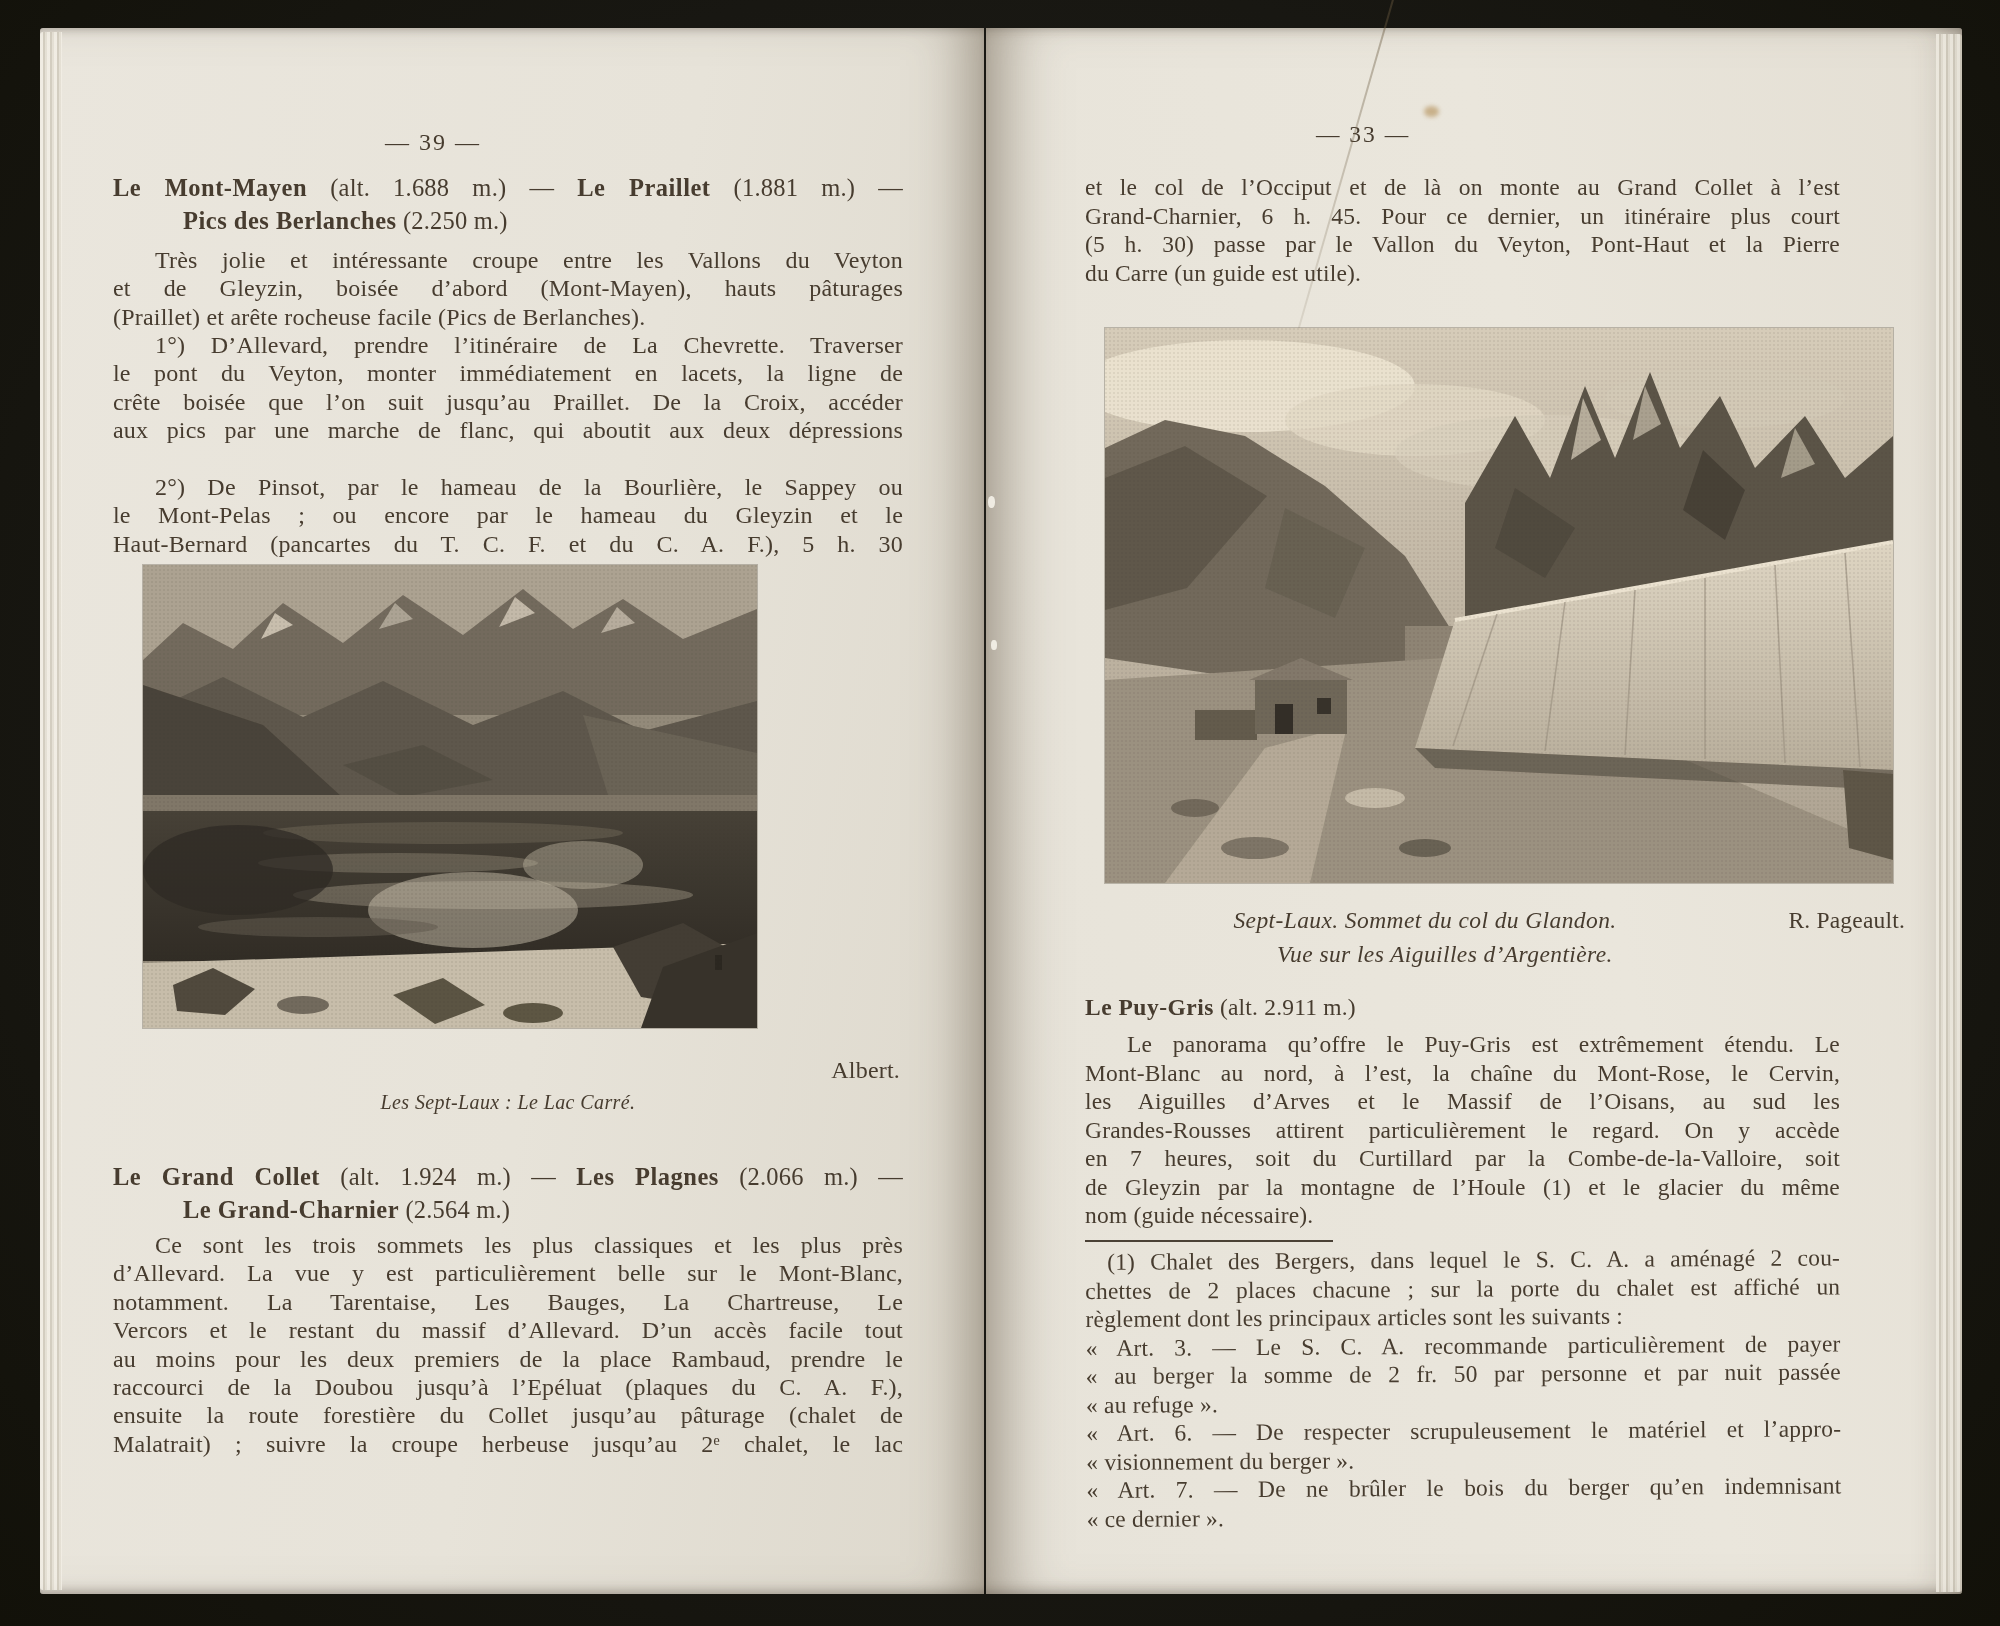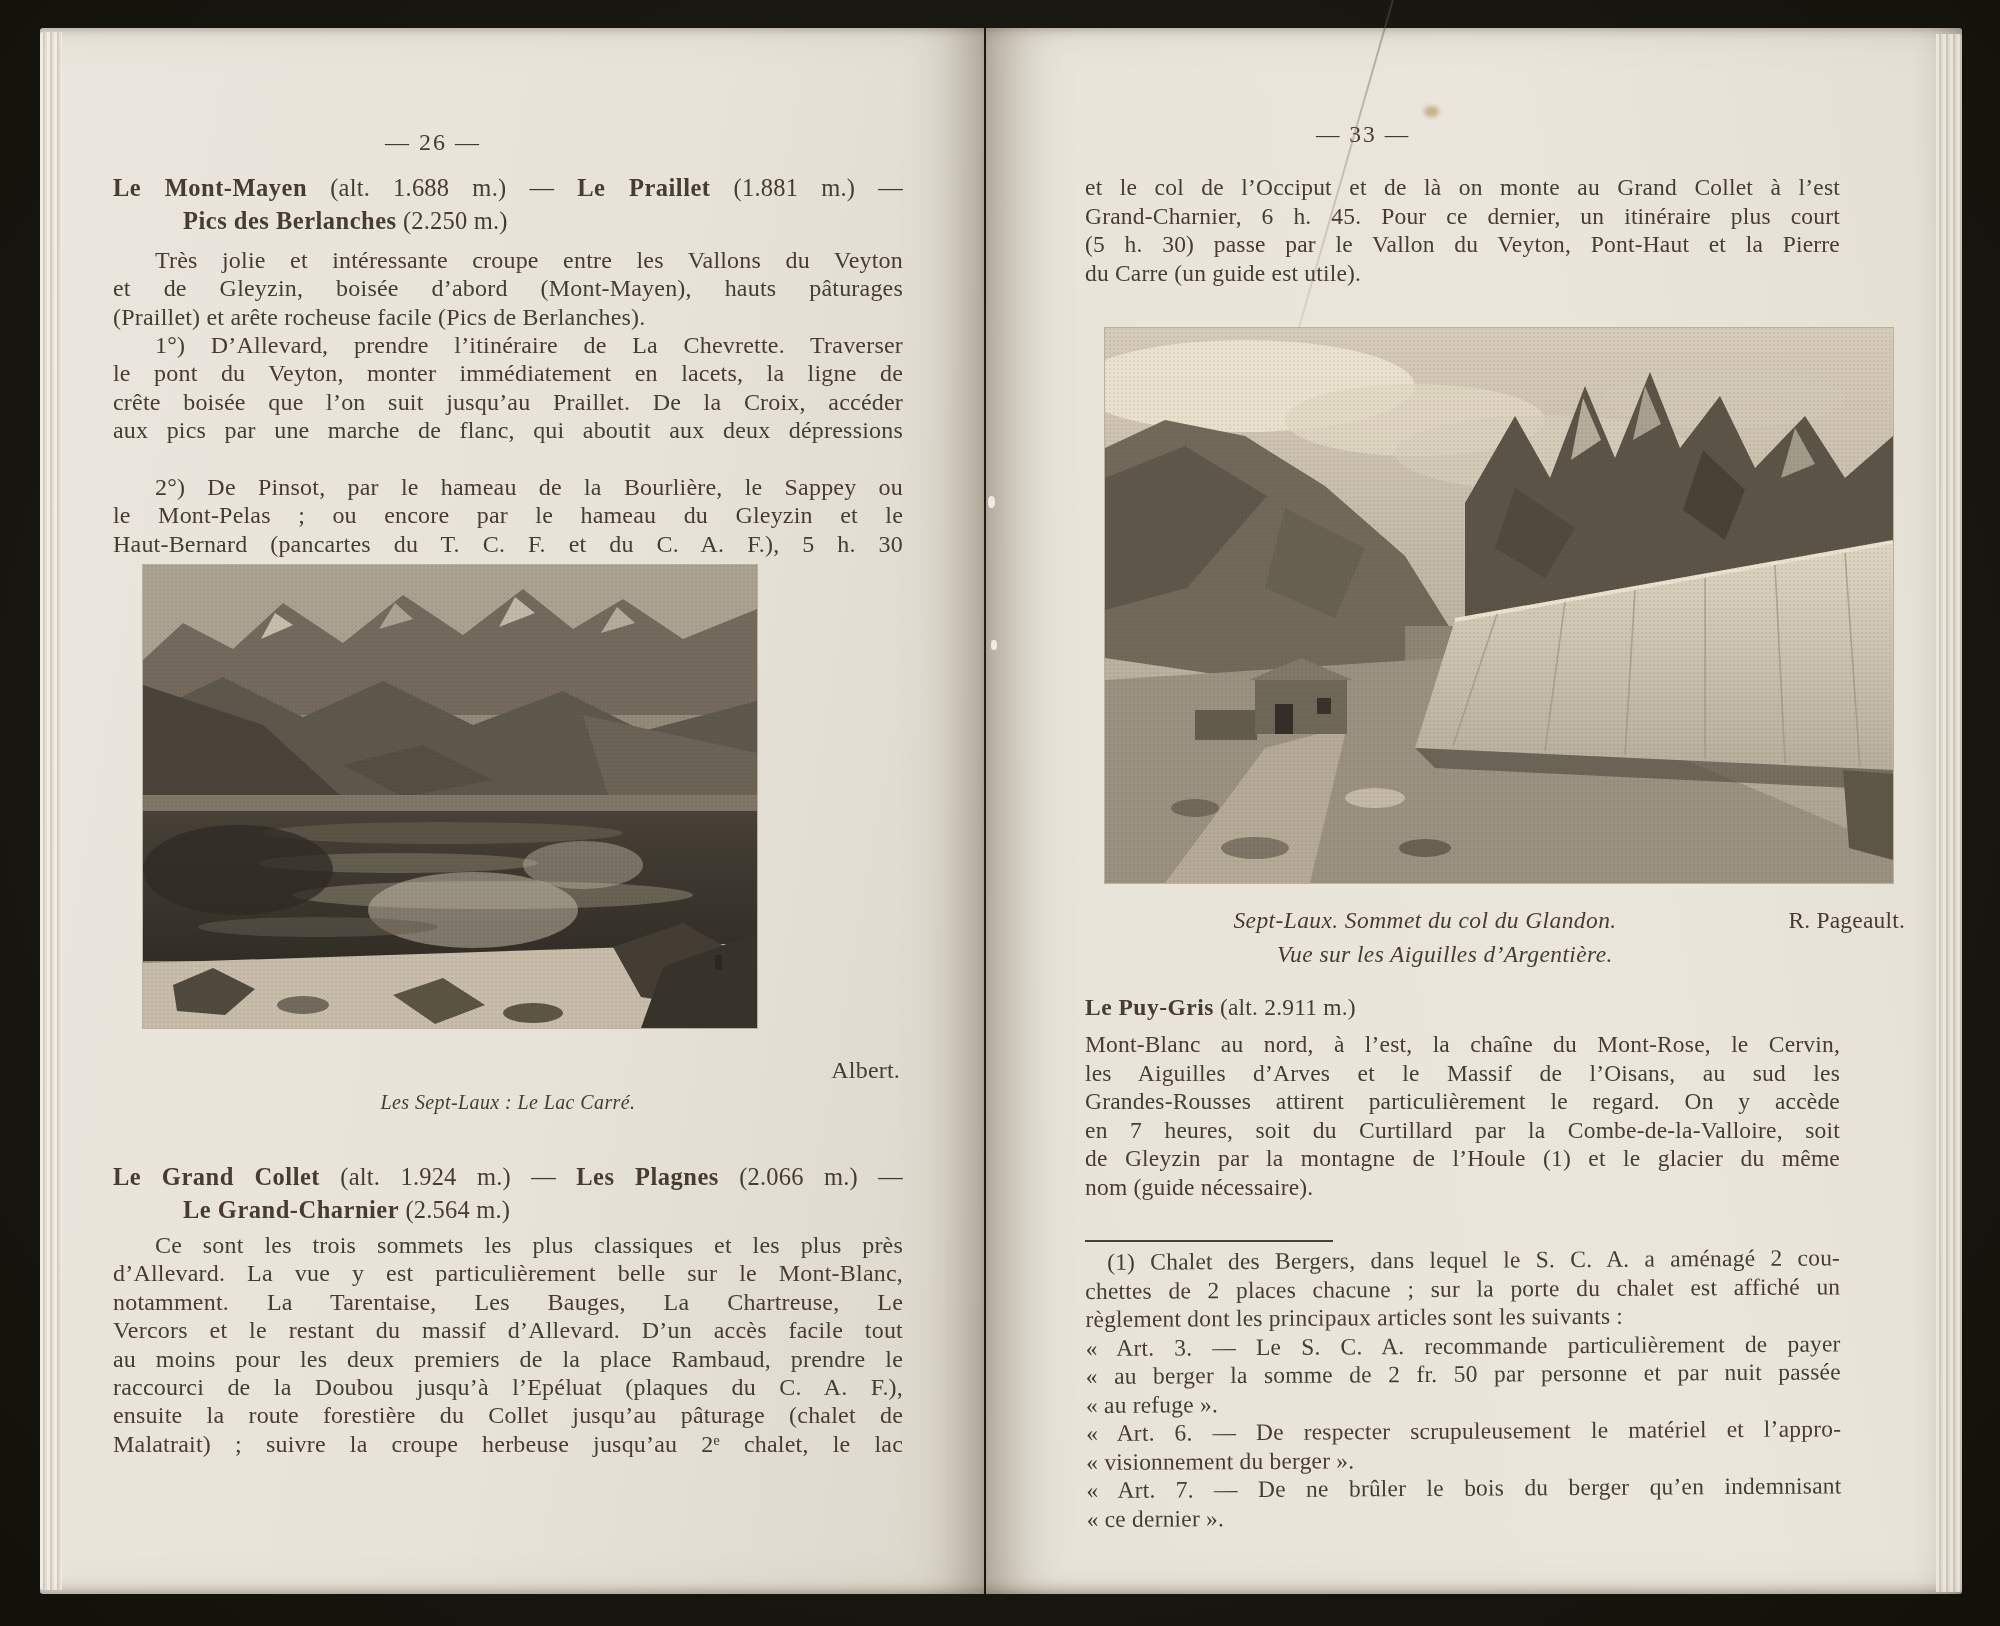--- a/index.html
+++ b/index.html
@@ -64,21 +64,21 @@
   }
   .speck { position:absolute; background:#f5f2e9; border-radius:45%; opacity:.9; }
 </style>
 </head>
 <body>
 
 <div class="stage">
 
   <div class="page page-left pg-l">
 
-    <div class="tl folio ctr" style="left:293px;top:100px;width:200px;">— 26 —</div>
+    <div class="tl folio ctr" style="left:293px;top:100px;width:200px;">— 39 —</div>
 
     <div class="tl hding jl" style="left:73px;top:146px;width:790px;"><span class="b">Le Mont-Mayen</span><span> (alt. 1.688 m.) — </span><span class="b">Le Praillet</span><span> (1.881 m.) —</span></div>
     <div class="tl hding ljl" style="left:143px;top:179px;width:720px;"><span class="b">Pics des Berlanches</span><span> (2.250 m.)</span></div>
 
     <div class="tl" style="left:73px;top:218px;width:790px;">
       <div class="jl ind">Très jolie et intéressante croupe entre les Vallons du Veyton</div>
       <div class="jl">et de Gleyzin, boisée d’abord (Mont-Mayen), hauts pâturages</div>
       <div class="ljl">(Praillet) et arête rocheuse facile (Pics de Berlanches).</div>
     </div>
 
@@ -238,20 +238,21 @@
       <rect width="788" height="555" fill="url(#ht2)"></rect>
     </svg>
 
     <div class="tl cap ctr" style="left:99px;top:878px;width:680px;">Sept-Laux. Sommet du col du Glandon.</div>
     <div class="tl rgt" style="left:99px;top:878px;width:820px;">R. Pageault.</div>
     <div class="tl cap ctr" style="left:99px;top:912px;width:720px;">Vue sur les Aiguilles d’Argentière.</div>
 
     <div class="tl hding ljl" style="left:99px;top:965px;width:755px;"><span class="b">Le Puy-Gris</span><span> (alt. 2.911 m.)</span></div>
 
     <div class="tl" style="left:99px;top:1002px;width:755px;">
+      <div class="jl ind">Le panorama qu’offre le Puy-Gris est extrêmement étendu. Le</div>
       <div class="jl">Mont-Blanc au nord, à l’est, la chaîne du Mont-Rose, le Cervin,</div>
       <div class="jl">les Aiguilles d’Arves et le Massif de l’Oisans, au sud les</div>
       <div class="jl">Grandes-Rousses attirent particulièrement le regard. On y accède</div>
       <div class="jl">en 7 heures, soit du Curtillard par la Combe-de-la-Valloire, soit</div>
       <div class="jl">de Gleyzin par la montagne de l’Houle (1) et le glacier du même</div>
       <div class="ljl">nom (guide nécessaire).</div>
     </div>
 
     <div class="rule" style="left:99px;top:1212px;width:248px;"></div>
 

